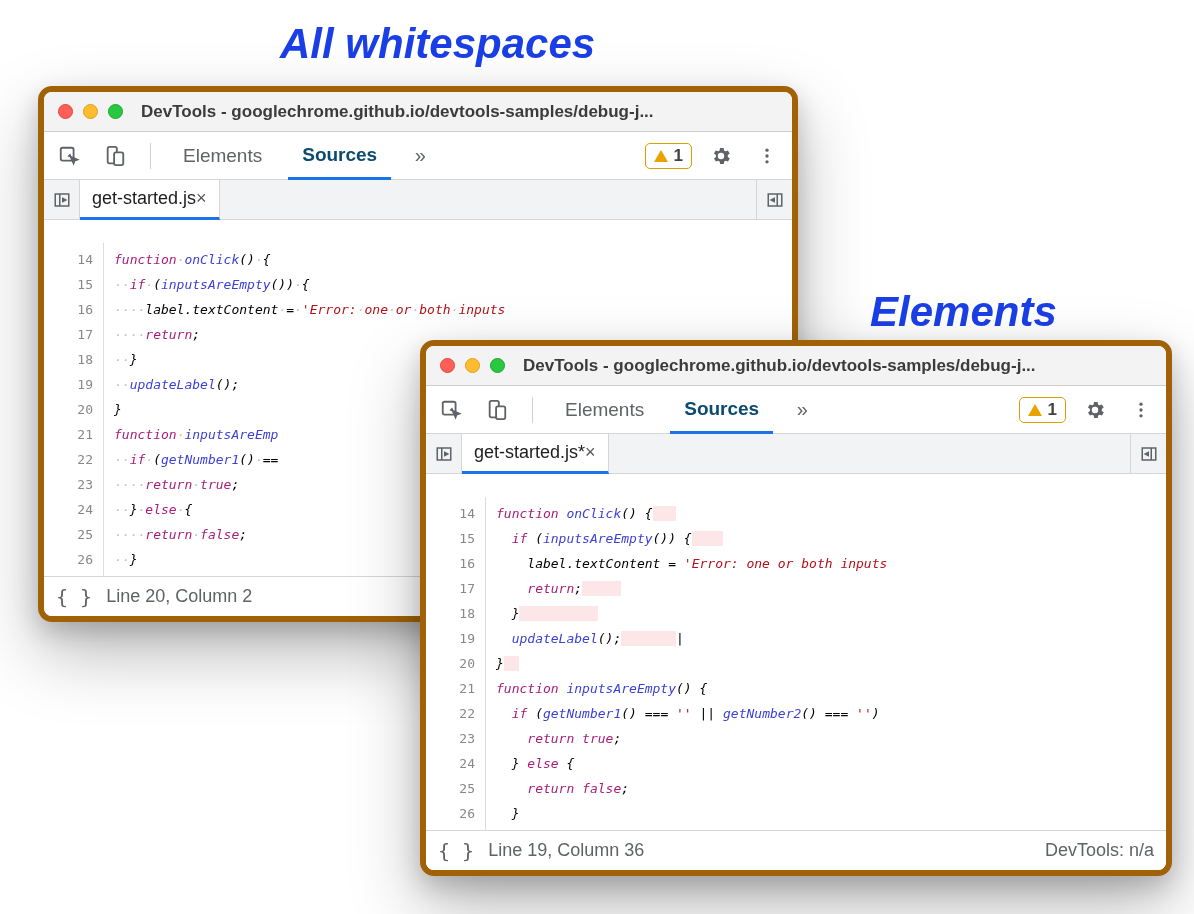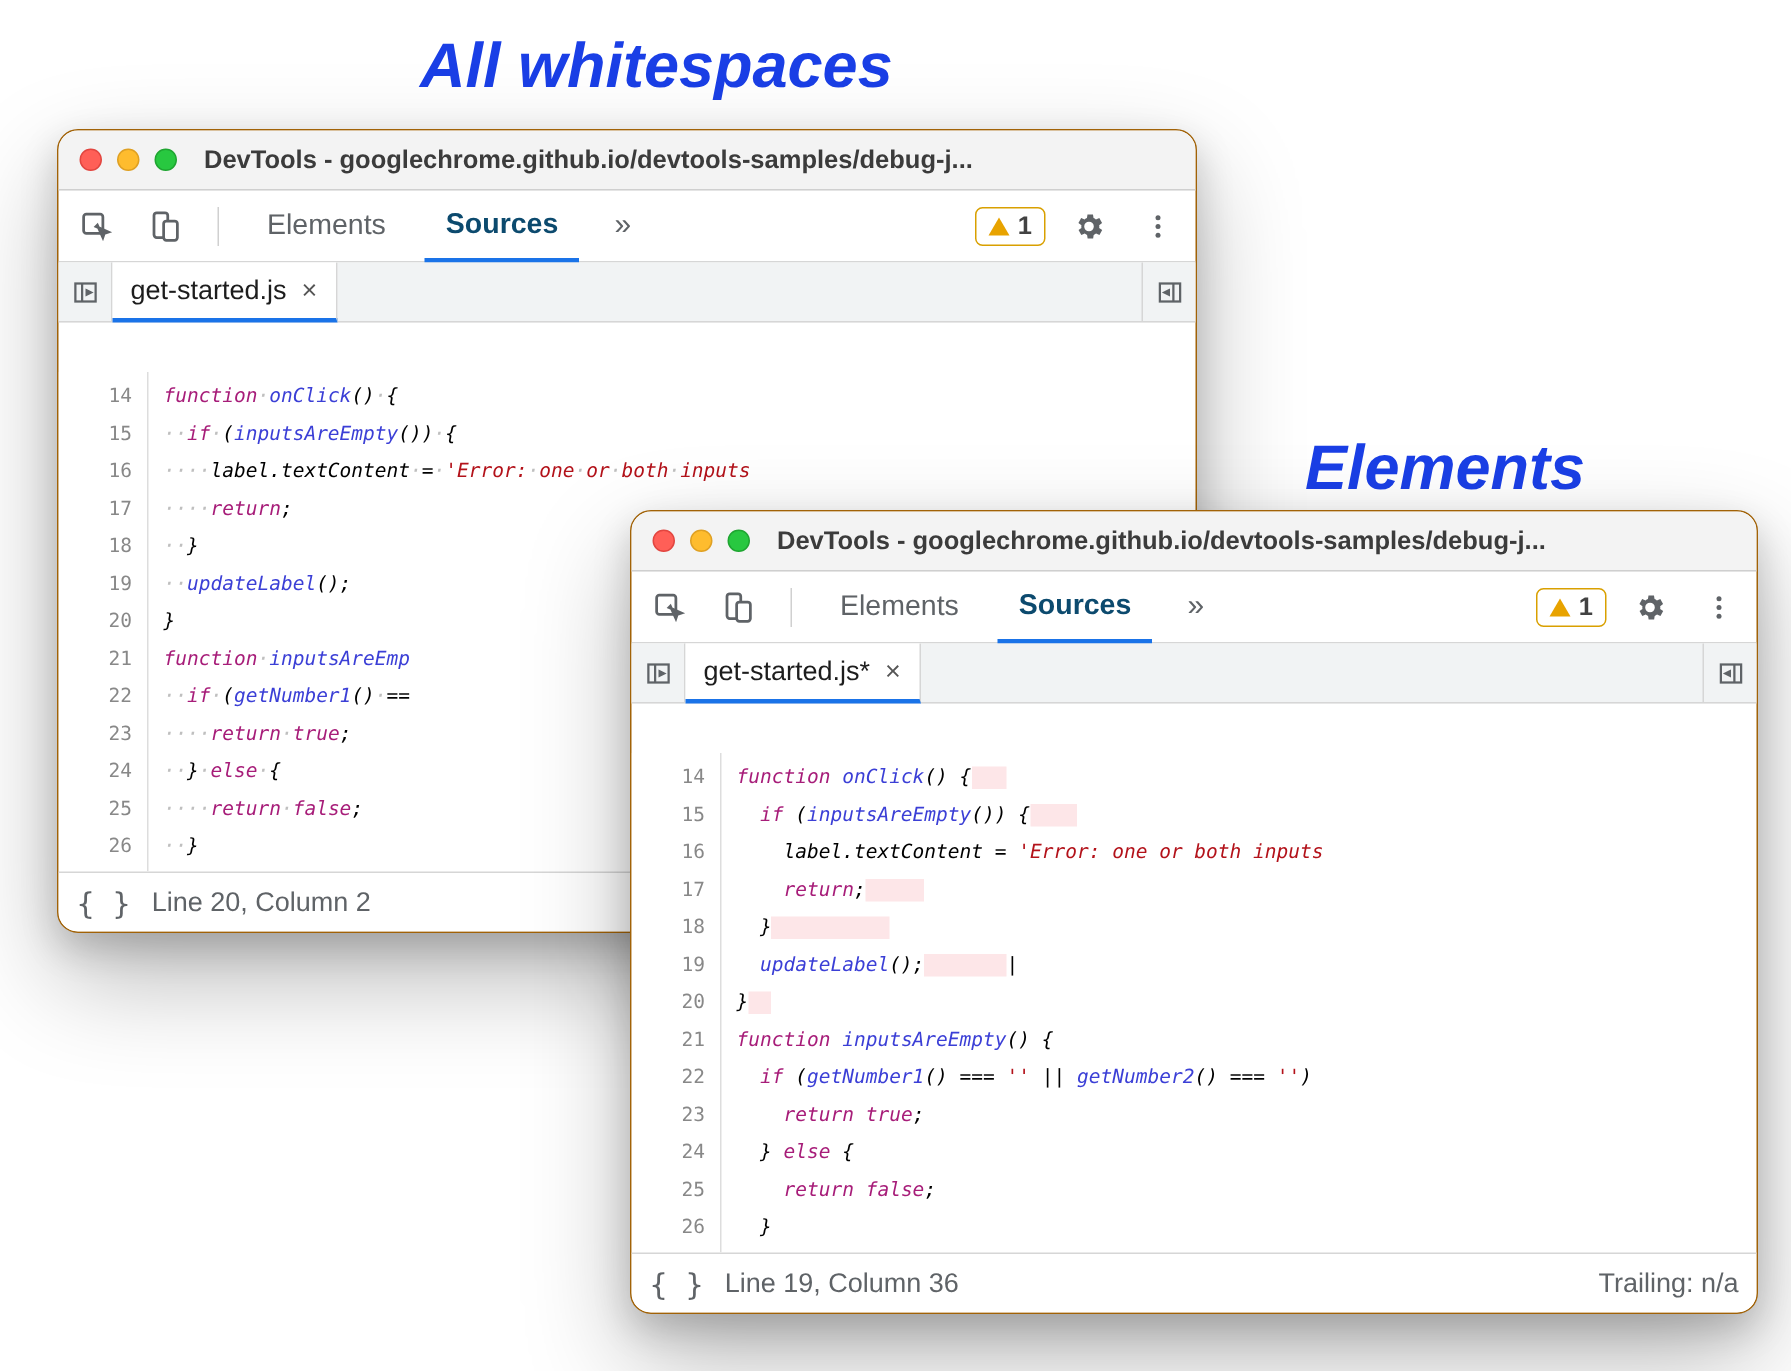--- a/index.html
+++ b/index.html
@@ -14,21 +14,21 @@
     position: absolute;
     font-size: 42px;
     font-weight: 700;
     font-style: italic;
     color: #1a3fe6;
   }
   .window {
     position: absolute;
     background: #fff;
     border-radius: 14px;
-    border: 1px solid #a16207;
+    border: 6px solid #a16207;
     box-shadow: 0 30px 70px rgba(0,0,0,0.28), 0 10px 25px rgba(0,0,0,0.18);
     overflow: hidden;
     display: flex;
     flex-direction: column;
   }
   .titlebar {
     background: #f3f3f3;
     border-bottom: 1px solid #cfcfcf;
     height: 40px;
     display: flex;
@@ -98,21 +98,20 @@
     border-right: 1px solid #d6d6d6;
     color: #5f6367;
     background: #f1f3f4;
   }
   .filebar .fb-right { border-right:none; border-left:1px solid #d6d6d6; }
   .file-tab {
     background: #fff;
     border-right: 1px solid #d6d6d6;
     display: flex; align-items: center;
     padding: 0 12px;
-    gap: 10px;
     font-size: 18px;
     color: #1d1d1d;
     border-bottom: 3px solid #1a73e8;
     margin-bottom:-1px;
   }
   .file-tab .close-x { font-size: 18px; color: #555; cursor:pointer; }
 
   .code-area {
     display: flex;
     flex: 1;
@@ -342,15 +341,15 @@
         <div>25</div>
         <div>26</div>
       </div>
     <div class="code" id="code2"><span class="line"><span class="kw">function</span><span> </span><span class="fn">onClick</span><span>() {</span><span class="trail">&nbsp;&nbsp;&nbsp;</span></span><span class="line"><span>  </span><span class="kw">if</span><span> (</span><span class="fn">inputsAreEmpty</span><span>()) {</span><span class="trail">&nbsp;&nbsp;&nbsp;&nbsp;</span></span><span class="line"><span>    label.textContent = </span><span class="str">'Error: one or both inputs</span></span><span class="line"><span>    </span><span class="kw">return</span><span>;</span><span class="trail">&nbsp;&nbsp;&nbsp;&nbsp;&nbsp;</span></span><span class="line"><span>  }</span><span class="trail">&nbsp;&nbsp;&nbsp;&nbsp;&nbsp;&nbsp;&nbsp;&nbsp;&nbsp;&nbsp;</span></span><span class="line"><span>  </span><span class="fn">updateLabel</span><span>();</span><span class="trail">&nbsp;&nbsp;&nbsp;&nbsp;&nbsp;&nbsp;&nbsp;</span><span style="color: rgb(0, 0, 0);">|</span></span><span class="line"><span>}</span><span class="trail">&nbsp;&nbsp;</span></span><span class="line"><span class="kw">function</span><span> </span><span class="fn">inputsAreEmpty</span><span>() {</span></span><span class="line"><span>  </span><span class="kw">if</span><span> (</span><span class="fn">getNumber1</span><span>() === </span><span class="str">''</span><span> || </span><span class="fn">getNumber2</span><span>() === </span><span class="str">''</span><span>)</span></span><span class="line"><span>    </span><span class="kw">return</span><span> </span><span class="bool">true</span><span>;</span></span><span class="line"><span>  } </span><span class="kw">else</span><span> {</span></span><span class="line"><span>    </span><span class="kw">return</span><span> </span><span class="bool">false</span><span>;</span></span><span class="line"><span>  }</span></span></div>
   </div>
 
   <div class="statusbar">
     <span class="braces">{ }</span>
     <span>Line 19, Column 36</span>
     <div class="spacer"></div>
-    <span>Trailing: n/a</span>
+    <span>DevTools: n/a</span>
   </div>
 </div>
 
 </body></html>

